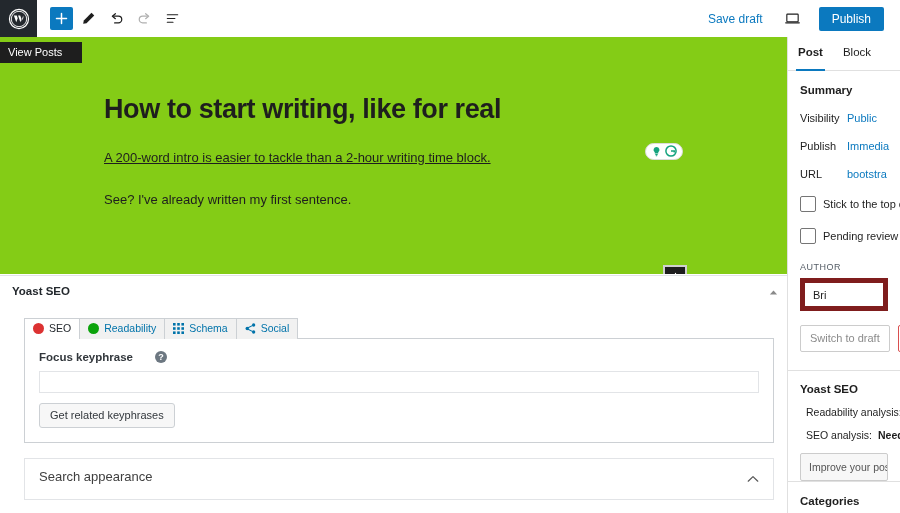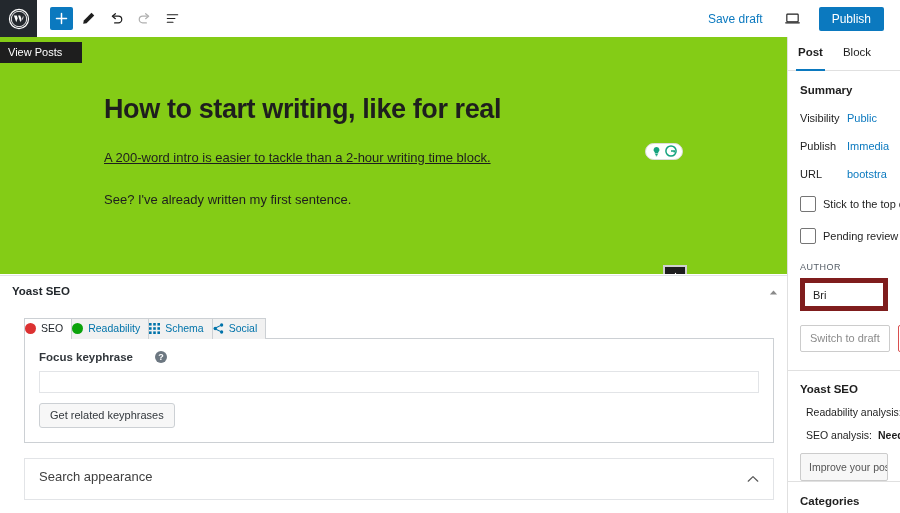--- a/index.html
+++ b/index.html
@@ -95,21 +95,21 @@
     display: flex; align-items: center; justify-content: center; cursor: pointer;
   }
   .yoast-tabs {
     display: flex; align-items: flex-end; margin: 10px 0 0 24px; height: 23px;
     position: relative; z-index: 2;
   }
   .yoast-tab {
     display: flex; align-items: center; gap: 5px;
     border: 1px solid #ccd0d4; border-bottom: none;
     background: #f1f1f1; color: #0073aa; font-size: 10.5px;
-    padding: 4px 8px 5px 0; margin-right: -1px; cursor: pointer; line-height: 1;
+    padding: 4px 8px 5px 8px; margin-right: -1px; cursor: pointer; line-height: 1;
   }
   .yoast-tab.active { background: #ffffff; color: #23282d; position: relative; z-index: 3; }
   .face { width: 11px; height: 11px; border-radius: 50%; display: block; }
   .face.bad { background: #dc3232; }
   .face.good { background: #0ba30b; }
   .schema-ico { width: 11px; height: 11px; display: block; }
   .yoast-panel {
     margin: 0 14px 0 24px; border: 1px solid #ccd0d4; background: #ffffff;
     padding: 12px 14px 14px 14px; position: relative; top: -1px;
   }

